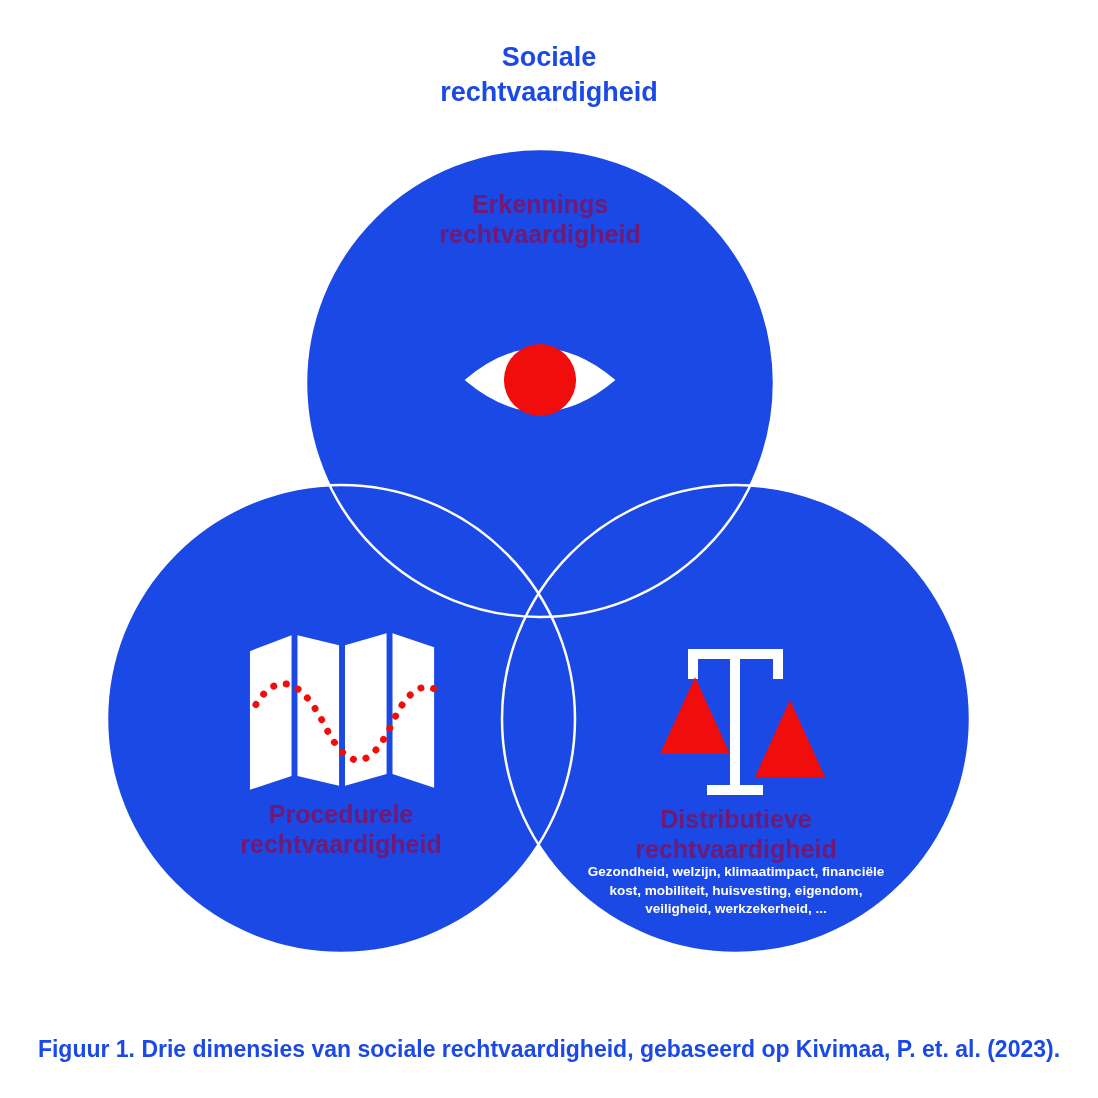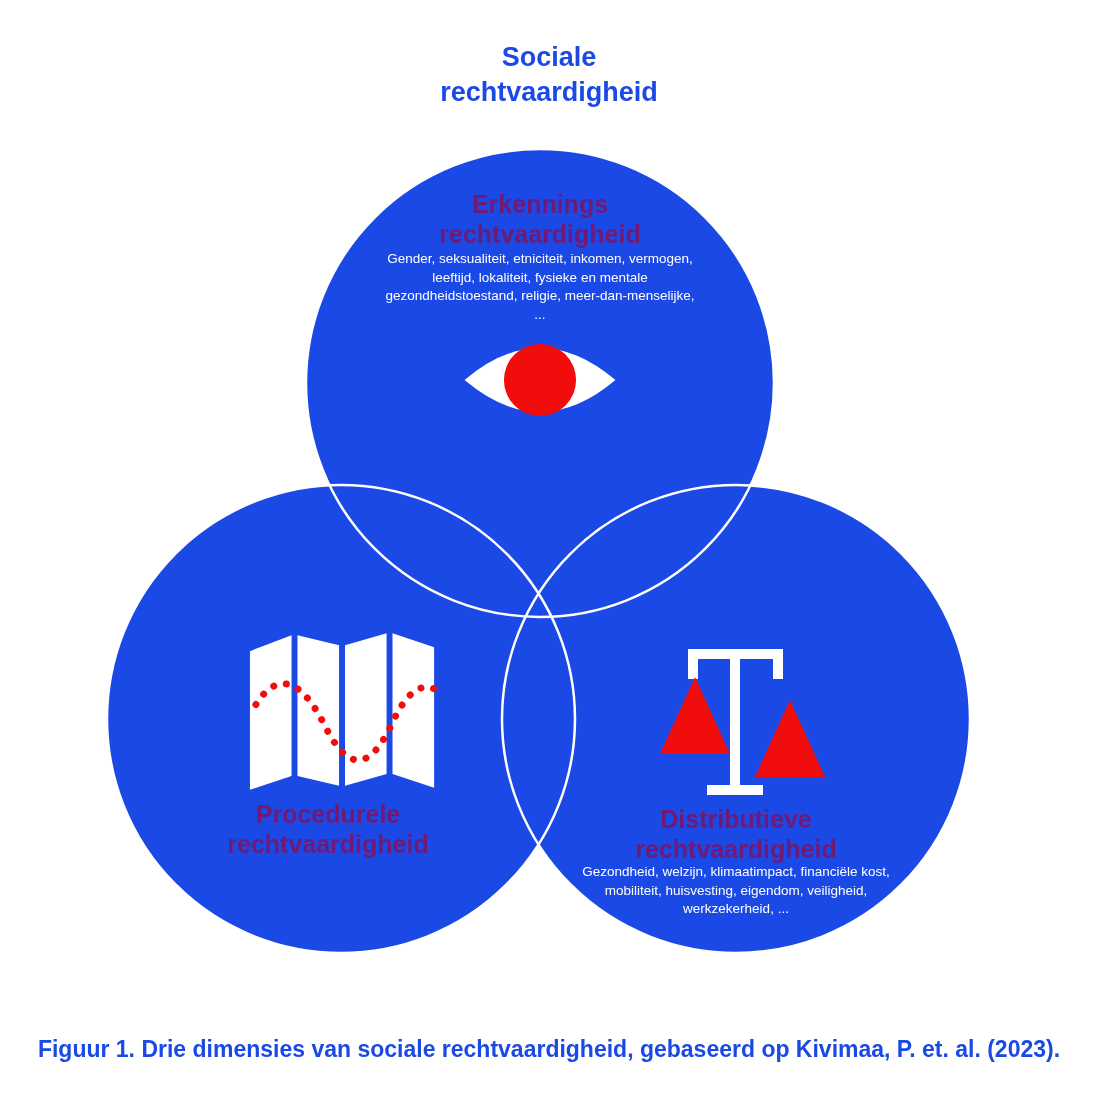--- a/index.html
+++ b/index.html
@@ -32,24 +32,24 @@
   .circle-heading{
     text-align:center;color:#701a75;
     font-size:25px;font-weight:bold;line-height:1.18;
   }
   .circle-details{
     text-align:center;color:#fff;
     font-size:13.5px;line-height:1.38;font-weight:500;
   }
   .heading-top{left:390px;top:190px;width:300px;}
   .details-top{left:382px;top:250px;width:316px;}
-  .heading-left{left:178px;top:800px;width:300px;}
+  .heading-left{left:191px;top:800px;width:300px;}
   .details-left{left:191px;top:860px;width:300px;}
   .heading-right{left:586px;top:805px;width:300px;}
-  .details-right{left:578px;top:863px;width:316px;}
+  .details-right{left:578px;top:863px;width:316px;font-weight:bold;}
 
   .eye-icon{left:458px;top:328px;width:164px;height:104px;}
   .map-icon{left:246px;top:626px;width:198px;height:176px;}
   .scale-icon{left:655px;top:644px;width:170px;height:156px;}
 
   .figure-caption{
     left:0;top:1036px;width:100%;
     text-align:center;
     color:var(--blue);
     font-size:23px;font-weight:bold;
@@ -71,21 +71,20 @@
 
   <div class="abs diagram-title">
     <div>Sociale</div>
     <div>rechtvaardigheid</div>
   </div>
 
   <div class="abs circle-heading heading-top">
     <div>Erkennings</div>
     <div>rechtvaardigheid</div>
   </div>
-  <div class="abs circle-details details-top">Gender, seksualiteit, etniciteit, inkomen, vermogen, leeftijd, lokaliteit, fysieke en mentale gezondheidstoestand, religie, meer-dan-menselijke, ...</div>
 
   <svg class="abs eye-icon" viewBox="0 0 200 120" aria-hidden="true">
     <path class="fill-white" d="M8 60 Q100 -18 192 60 Q100 138 8 60 Z"></path>
     <circle class="fill-red" cx="100" cy="60" r="44"></circle>
   </svg>
 
   <div class="abs circle-heading heading-left">
     <div>Procedurele</div>
     <div>rechtvaardigheid</div>
   </div>

